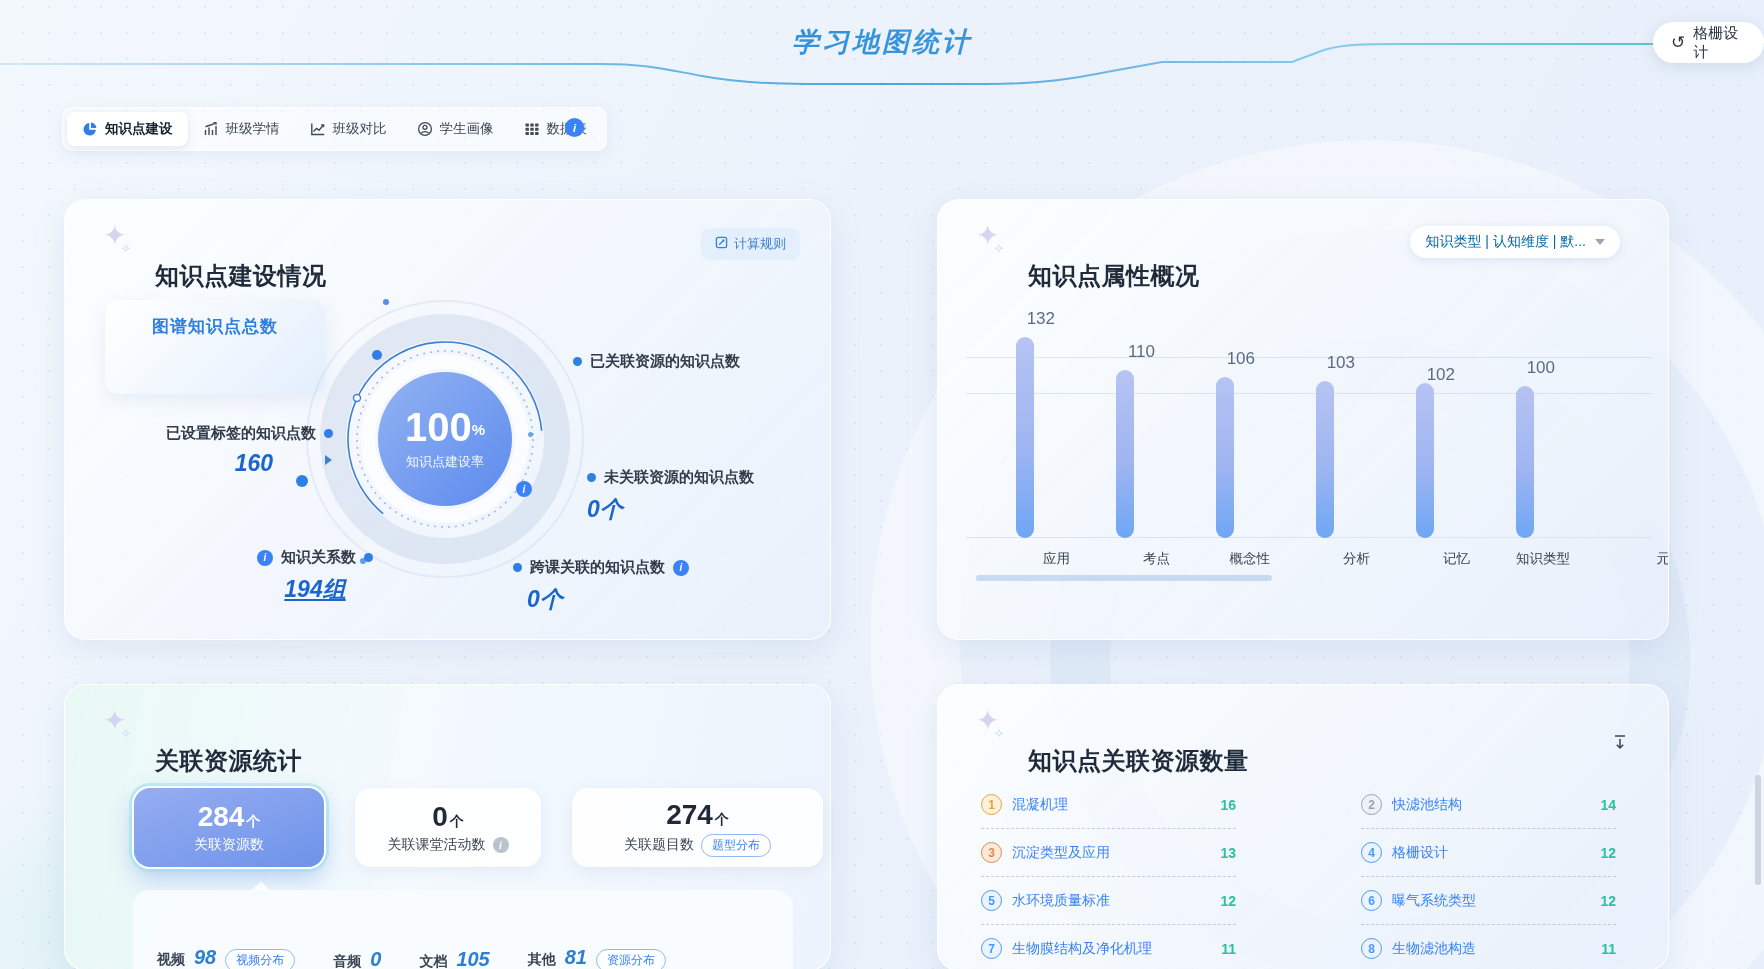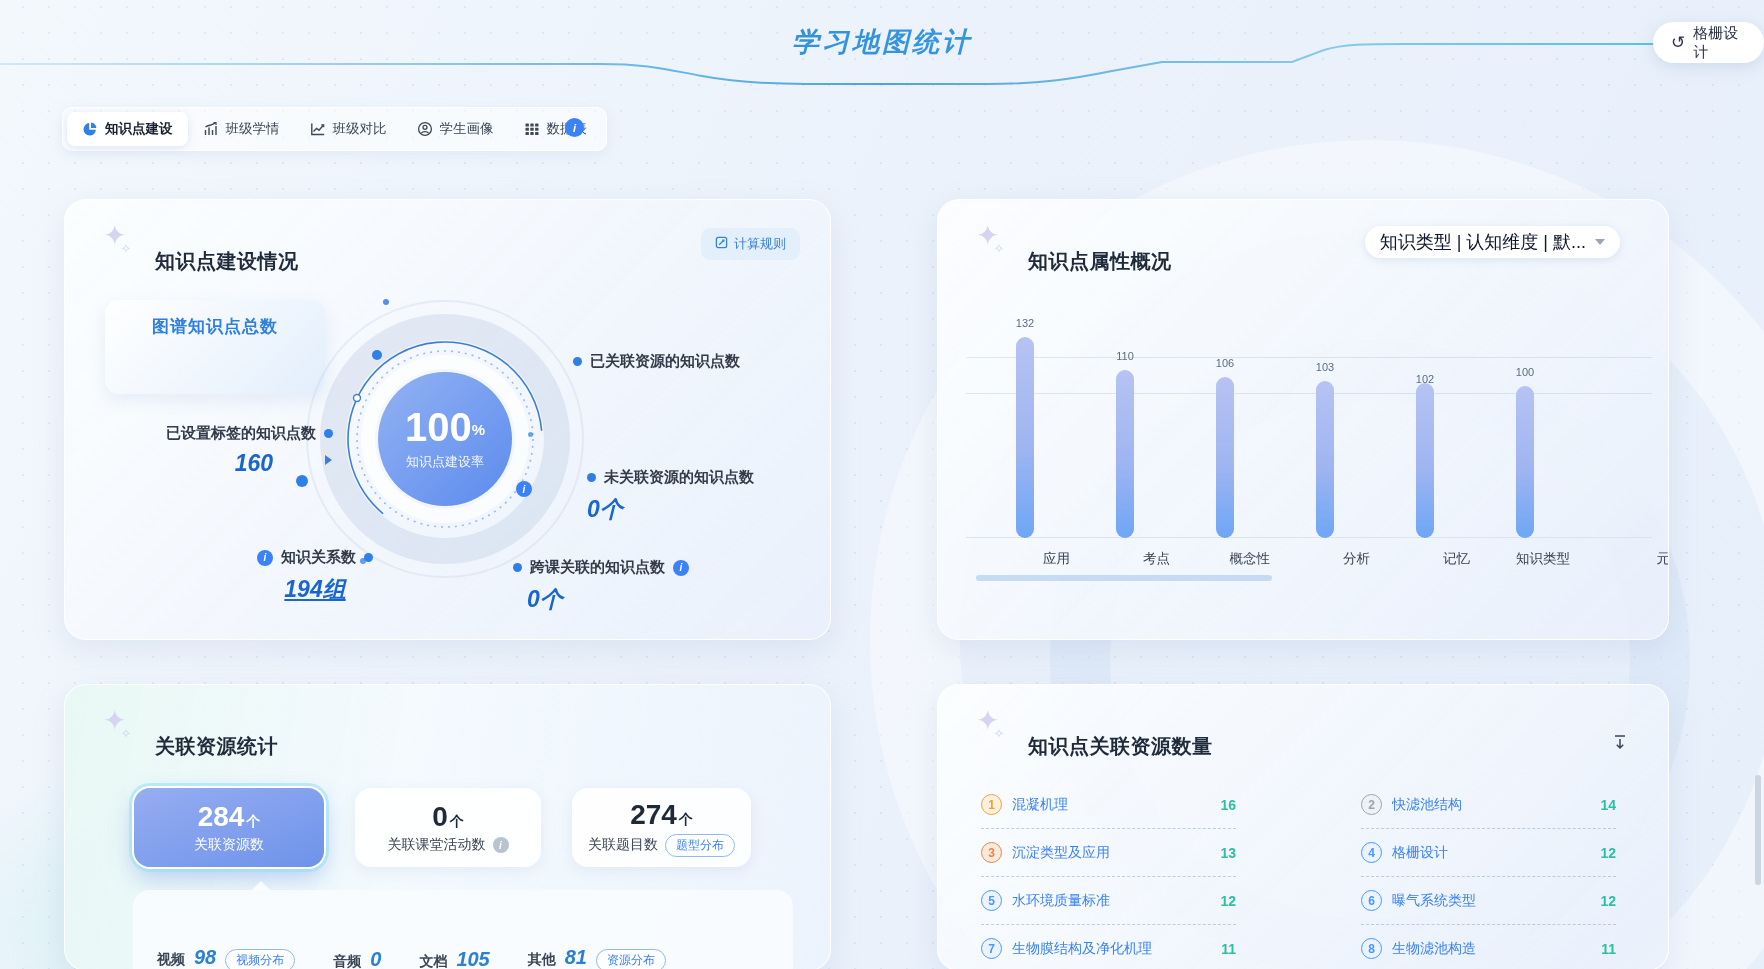--- a/index.html
+++ b/index.html
@@ -42,27 +42,27 @@
   
   .card{position:absolute;border-radius:22px;z-index:1;
     border:1.5px solid rgba(255,255,255,.95);
     box-shadow:0 10px 30px rgba(141,162,198,.18);
     background:linear-gradient(135deg,rgba(252,254,255,.92),rgba(233,240,251,.86));}
   #card1{left:64px;top:199px;width:765px;height:439px;}
   #card2{left:937px;top:199px;width:730px;height:439px;overflow:hidden;}
   #card3{left:64px;top:684px;width:765px;height:285px;
     background:linear-gradient(100deg,rgba(232,248,244,.93),rgba(244,250,254,.9) 45%,rgba(236,243,252,.9));}
   #card4{left:937px;top:684px;width:730px;height:285px;}
-  .card-title{position:absolute;left:90px;top:48px;font-size:20px;font-weight:bold;color:#1f2a3a;letter-spacing:.5px;text-align:right;}
+  .card-title{position:absolute;left:90px;top:60px;font-size:24px;font-weight:bold;color:#1f2a3a;letter-spacing:.5px;text-align:right;}
   .sparkle{position:absolute;left:38px;top:22px;color:#d6d4f0;font-size:28px;line-height:1;}
   .sparkle .s2{font-size:13px;color:#c9d8ef;position:relative;left:-6px;top:8px;}
   .pill-btn{position:absolute;right:30px;top:28px;height:32px;display:flex;align-items:center;gap:6px;
     padding:0 14px;background:rgba(227,238,252,.95);border-radius:9px;color:#3b7fd6;font-size:13px;cursor:pointer;}
   .filter{position:absolute;right:48px;top:26px;height:32px;padding:0 15px;background:#fff;border-radius:17px;
-    box-shadow:0 2px 8px rgba(150,170,200,.25);font-size:18px;color:#0f172a;display:flex;align-items:center;gap:9px;cursor:pointer;}
+    box-shadow:0 2px 8px rgba(150,170,200,.25);font-size:14px;color:#0369a1;display:flex;align-items:center;gap:9px;cursor:pointer;}
   .chev{width:0;height:0;border-left:5px solid transparent;border-right:5px solid transparent;border-top:6px solid #9aa6b6;}
   
   .total-box{position:absolute;left:40px;top:100px;width:220px;height:94px;border-radius:14px;
     background:linear-gradient(135deg,rgba(255,255,255,.95),rgba(222,236,252,.8));
     box-shadow:0 6px 18px rgba(150,170,210,.18);padding-top:15px;box-sizing:border-box;}
   .total-label{text-align:center;color:#2e7fe0;font-size:17px;font-weight:bold;letter-spacing:1px;}
   .total-value{text-align:right;padding-right:42px;color:#25d0c4;font-size:36px;font-weight:bold;font-style:italic;margin-top:2px;}
   .gauge{position:absolute;left:230px;top:89px;width:300px;height:300px;}
   .gauge-text{position:absolute;inset:0;display:flex;flex-direction:column;align-items:center;justify-content:center;color:#fff;}
   .gauge-text .v{font-size:40px;font-weight:bold;line-height:1;}
@@ -80,35 +80,35 @@
   #stat1{left:508px;top:152px;width:240px;}
   #stat2{left:522px;top:268px;width:240px;}
   #stat3{left:150px;top:348px;width:200px;} #stat3 .lbl{justify-content:center;} #stat3 .val{text-align:center;text-decoration:underline;}
   #stat4{left:448px;top:358px;width:260px;} #stat4 .val{padding-left:14px;}
   
   .chart{position:absolute;left:0;top:70px;width:730px;height:312px;}
   .axis{position:absolute;left:28px;right:16px;bottom:44px;border-top:1px solid #dde3ee;}
   .grid{position:absolute;left:28px;right:16px;height:1px;background:rgba(175,188,210,.35);}
   .bar{position:absolute;bottom:44px;width:18px;border-radius:9px;cursor:pointer;
     background:linear-gradient(180deg,#b6c3f3 0%,#9fb5f1 55%,#6ea6f5 100%);}
-  .bar-val{position:absolute;width:60px;text-align:center;font-size:11px;color:#5b6b85;}
+  .bar-val{position:absolute;width:60px;text-align:right;font-size:17px;color:#5b6b85;}
   .bar-cat{position:absolute;bottom:14px;width:90px;text-align:right;font-size:13.5px;color:#39424f;}
   .hscroll{position:absolute;left:38px;bottom:1px;width:296px;height:6px;border-radius:3px;background:rgba(190,214,240,.85);cursor:pointer;}
   
   .sb{position:absolute;top:103px;height:79px;border-radius:16px;cursor:pointer;box-sizing:border-box;
     display:flex;flex-direction:column;align-items:center;justify-content:center;gap:3px;
     background:rgba(255,255,255,.88);box-shadow:0 4px 14px rgba(150,170,200,.16);}
   .sb .vrow{display:flex;align-items:baseline;}
   .sb .v{font-size:28px;font-weight:bold;color:#1f2937;}
   .sb .u{font-size:14px;font-weight:bold;color:#1f2937;margin-left:2px;}
   .sb .lbl{font-size:14px;color:#3a4454;display:flex;gap:7px;align-items:center;}
   .sb.selected{background:linear-gradient(160deg,#96adf1,#6e93ea);
     box-shadow:0 0 0 2px #fff,0 0 0 5px rgba(150,225,240,.55),0 10px 24px rgba(110,147,234,.45);}
   .sb.selected .v,.sb.selected .u,.sb.selected .lbl{color:#fff;}
-  #sb1{left:69px;width:190px;} #sb2{left:290px;width:186px;} #sb3{left:507px;width:179px;}
+  #sb1{left:69px;width:190px;} #sb2{left:290px;width:186px;} #sb3{left:507px;width:251px;}
   .badge{border:1px solid #8fb9f2;color:#3b82f6;font-size:12px;padding:2px 10px;border-radius:999px;
     background:rgba(255,255,255,.7);cursor:pointer;white-space:nowrap;}
   .res-panel{position:absolute;left:68px;top:205px;width:660px;height:110px;border-radius:16px;background:rgba(250,253,255,.82);}
   .res-panel:before{content:"";position:absolute;left:118px;top:-9px;width:0;height:0;
     border-left:10px solid transparent;border-right:10px solid transparent;border-bottom:10px solid rgba(250,253,255,.95);}
   .bd-row{position:absolute;left:24px;top:56px;display:flex;align-items:center;gap:38px;}
   .bd{display:flex;align-items:baseline;gap:9px;}
   .bd .l{font-size:14px;font-weight:bold;color:#3a4454;}
   .bd .v{font-size:20px;font-weight:bold;font-style:italic;color:#2b7fd4;}
   

